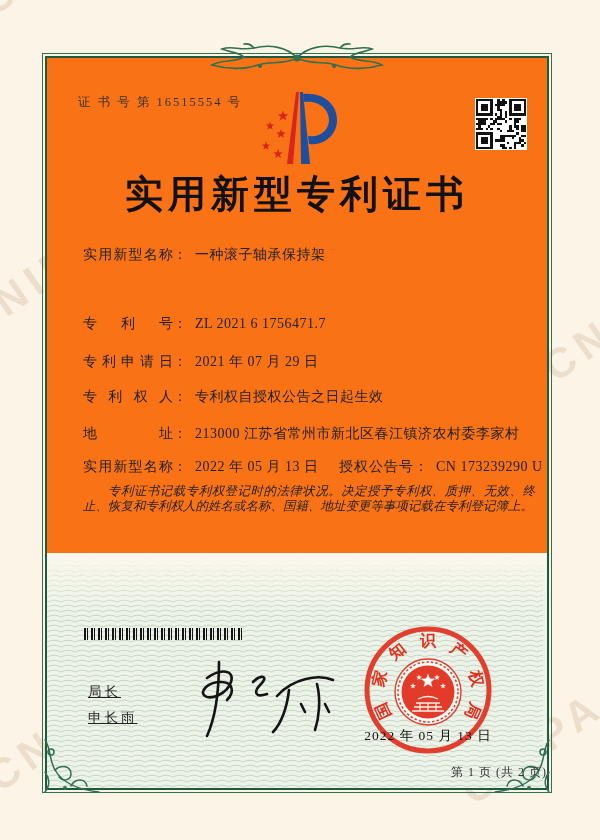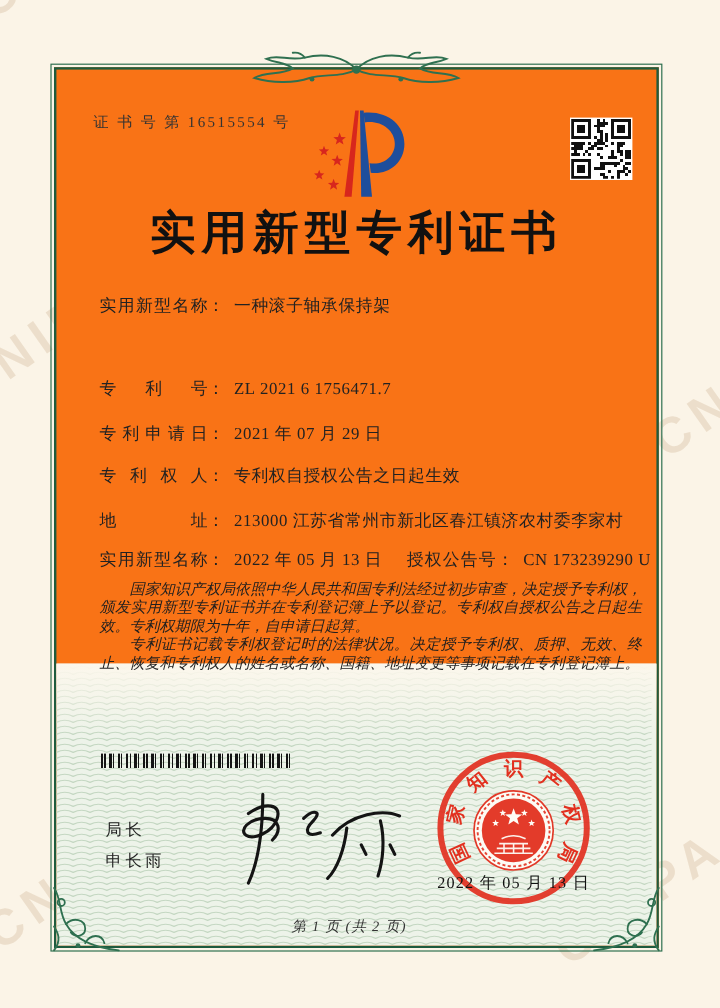--- a/index.html
+++ b/index.html
@@ -42,26 +42,26 @@
              line-height:15.4px;font-style:italic;text-align:justify;color:#1f1f1f;}
   .body-text p{margin:0;text-indent:2em;}
   
   .barcode{position:absolute;left:37px;top:570px;width:158px;height:12px;
     background:repeating-linear-gradient(90deg,
       #141414 0 2px,rgba(0,0,0,0) 2px 3px,
       #141414 3px 4px,rgba(0,0,0,0) 4px 7px,
       #141414 7px 9px,rgba(0,0,0,0) 9px 10px,
       #141414 10px 11px,rgba(0,0,0,0) 11px 14px);}
   .director{position:absolute;left:41px;top:621px;font-family:"Liberation Sans","DejaVu Sans",sans-serif;
-            font-size:13.5px;letter-spacing:3px;color:#222;line-height:26px;font-weight:500;}
+            font-size:13.5px;letter-spacing:3px;color:#222;line-height:26px;font-weight:500;text-decoration:underline;}
   .signature{position:absolute;left:130px;top:594px;}
   .seal{position:absolute;left:311px;top:562px;width:140px;height:140px;}
   .seal-date{position:absolute;left:308px;top:669px;width:146px;text-align:center;
              font-size:13.5px;color:#111;letter-spacing:1px;}
-  .page-num{position:absolute;left:0;right:12px;top:706px;text-align:center;font-size:12px;color:#333;letter-spacing:1px;font-style:italic;}
+  .page-num{position:absolute;left:0;right:0;top:706px;text-align:right;font-size:12px;color:#333;letter-spacing:1px;}
   .note{position:absolute;left:0;right:0;top:799px;text-align:center;font-size:13px;
         font-style:italic;color:#222;letter-spacing:2px;margin-top:45px;}
   svg{display:block}
 </style>
 </head>
 <body>
 
 <div class="page">
 
   <div class="wm wm1">CNIPA</div>
@@ -403,21 +403,20 @@
       <span class="lbl">地址</span><span class="col">：</span><span class="val">213000 江苏省常州市新北区春江镇济农村委李家村</span>
     </div>
     <div class="row r7">
       <span class="lbl">实用新型名称</span><span class="col">：</span><span class="val">2022 年 05 月 13 日</span>
       <span class="grant2">
         <span class="lbl2">授权公告号</span><span class="col">：</span><span class="val">CN 173239290 U</span>
       </span>
     </div>
 
     <div class="body-text">
-      <p>国家知识产权局依照中华人民共和国专利法经过初步审查，决定授予专利权，颁发实用新型专利证书并在专利登记簿上予以登记。专利权自授权公告之日起生效。专利权期限为十年，自申请日起算。</p>
       <p>专利证书记载专利权登记时的法律状况。决定授予专利权、质押、无效、终止、恢复和专利权人的姓名或名称、国籍、地址变更等事项记载在专利登记簿上。</p>
     </div>
 
     <div class="barcode"></div>
 
     <div class="director">
       <div>局长</div>
       <div>申长雨</div>
     </div>
 

